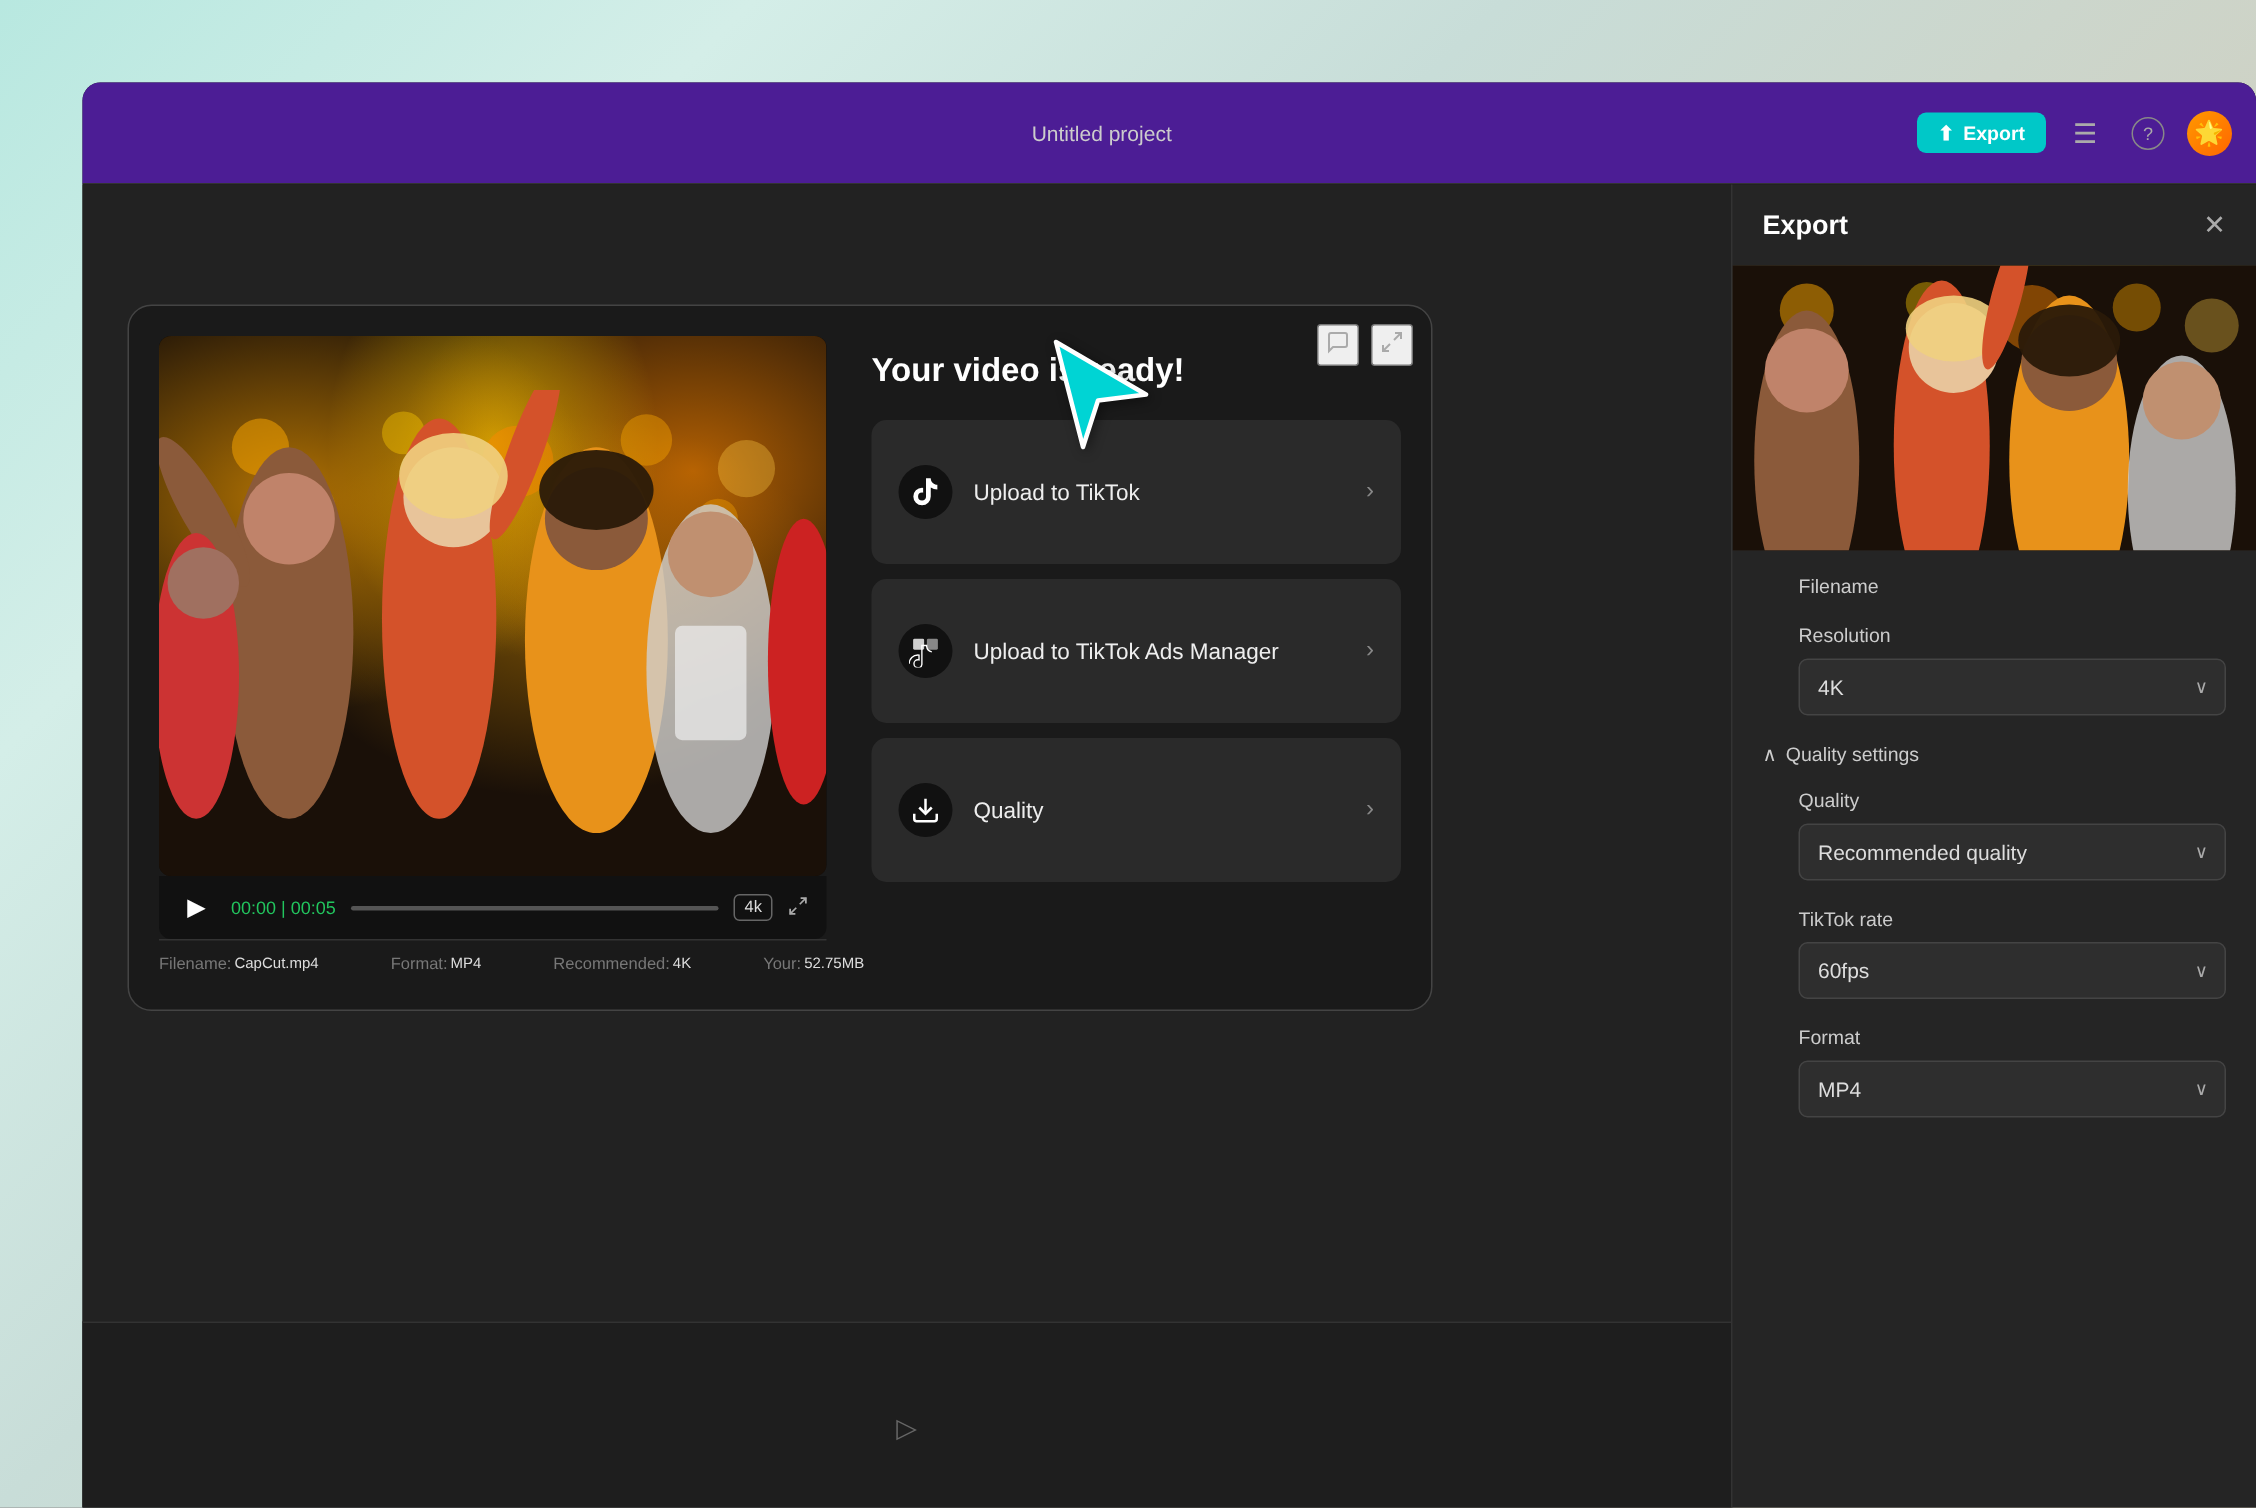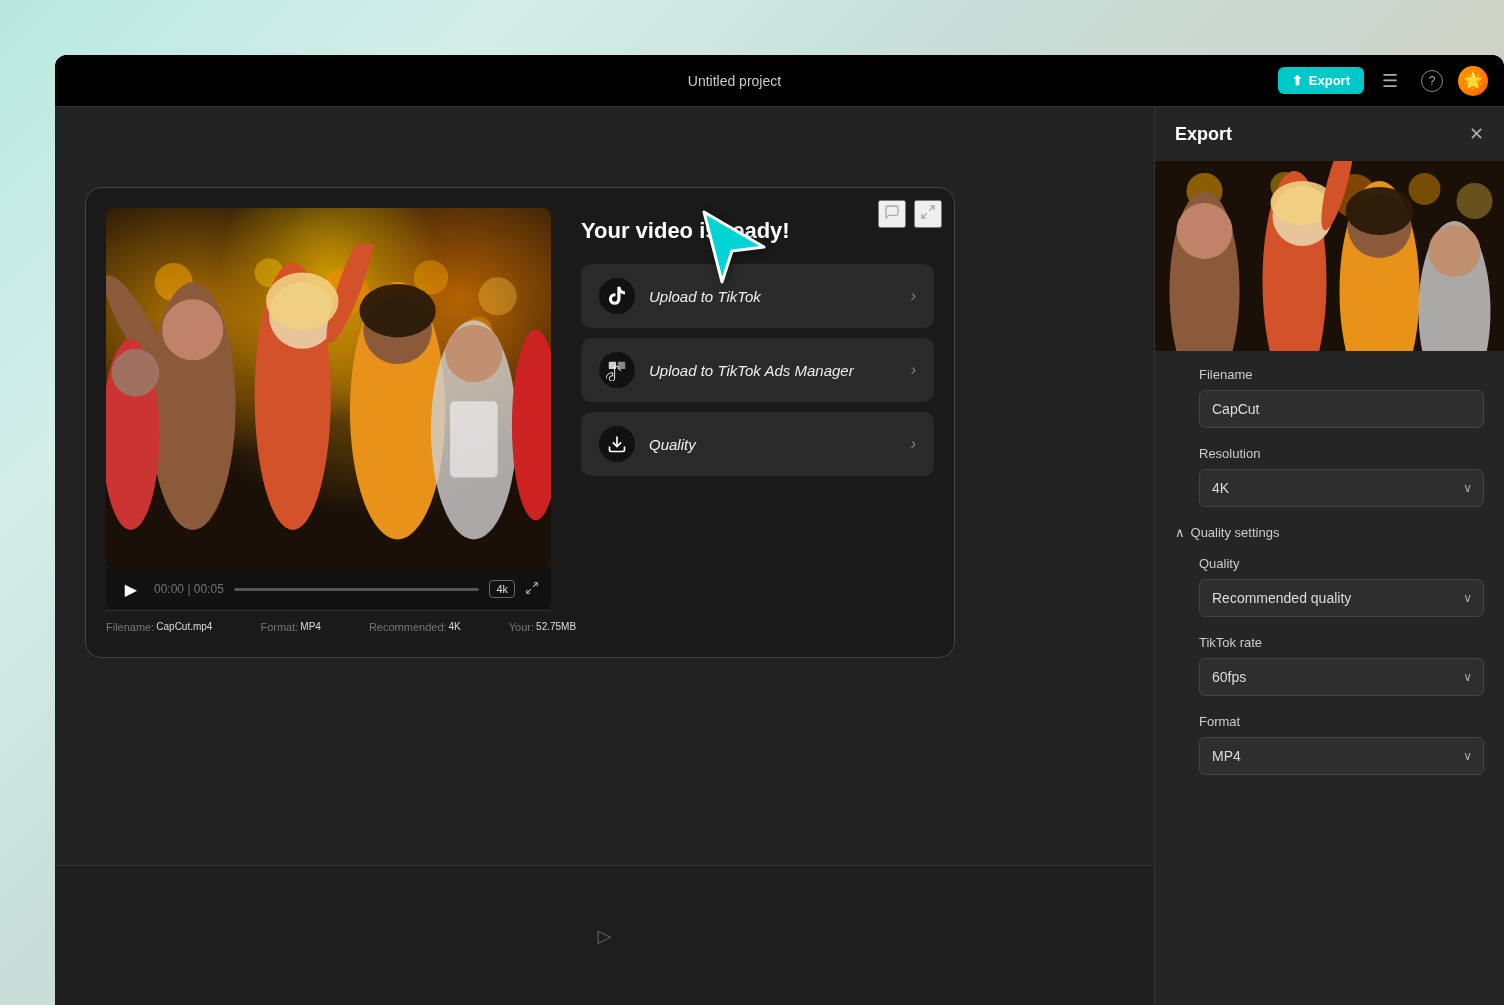--- a/index.html
+++ b/index.html
@@ -21,23 +21,23 @@
       bottom: 0;
       background: #1a1a1a;
       border-radius: 12px 12px 0 0;
     }
 
     
     .top-bar {
       display: flex;
       align-items: center;
       justify-content: space-between;
-      height: 52px;
+      height: 68px;
       padding: 0 16px;
-      background: #000000;
+      background: #4c1d95;
       border-radius: 12px 12px 0 0;
       border-bottom: 1px solid #333;
     }
 
     .top-bar-title {
       color: #ccc;
       font-size: 14px;
     }
 
     .top-bar-right {
@@ -213,21 +213,21 @@
       background: none;
       color: #fff;
       cursor: pointer;
       font-size: 16px;
       display: flex;
       align-items: center;
       justify-content: center;
     }
 
     .time-display {
-      color: #737373;
+      color: #22c55e;
       font-size: 12px;
       white-space: nowrap;
     }
 
     .progress-bar-container {
       flex: 1;
       height: 3px;
       background: #555;
       border-radius: 2px;
       position: relative;
@@ -303,29 +303,28 @@
       margin-bottom: 20px;
     }
 
     .action-btn {
       display: flex;
       align-items: center;
       gap: 14px;
       background: #2a2a2a;
       border: none;
       border-radius: 10px;
-      padding: 14px 18px;
+      padding: 30px 18px;
       width: 100%;
       margin-bottom: 10px;
       cursor: pointer;
       color: #eee;
       font-size: 15px;
       font-weight: 500;
       text-align: left;
-      font-style: italic;
     }
 
     .action-btn-icon {
       width: 36px;
       height: 36px;
       border-radius: 50%;
       background: #111;
       display: flex;
       align-items: center;
       justify-content: center;
@@ -701,21 +700,20 @@
 
             <ellipse cx="172" cy="15" rx="10" ry="50" fill="#d4522a" transform="rotate(15, 155, 60)"></ellipse>
           </svg>
         </div>
       </div>
 
       <div class="export-panel-body">
 
         <div class="form-group">
           <label class="form-label">Filename</label>
-          <input class="form-input" type="text" value="CapCut" style="">
         </div>
 
         <div class="form-group">
           <label class="form-label">Resolution</label>
           <div class="select-wrapper">
             <select class="form-select">
               <option>4K</option>
             </select>
             <span class="select-arrow">∨</span>
           </div>

